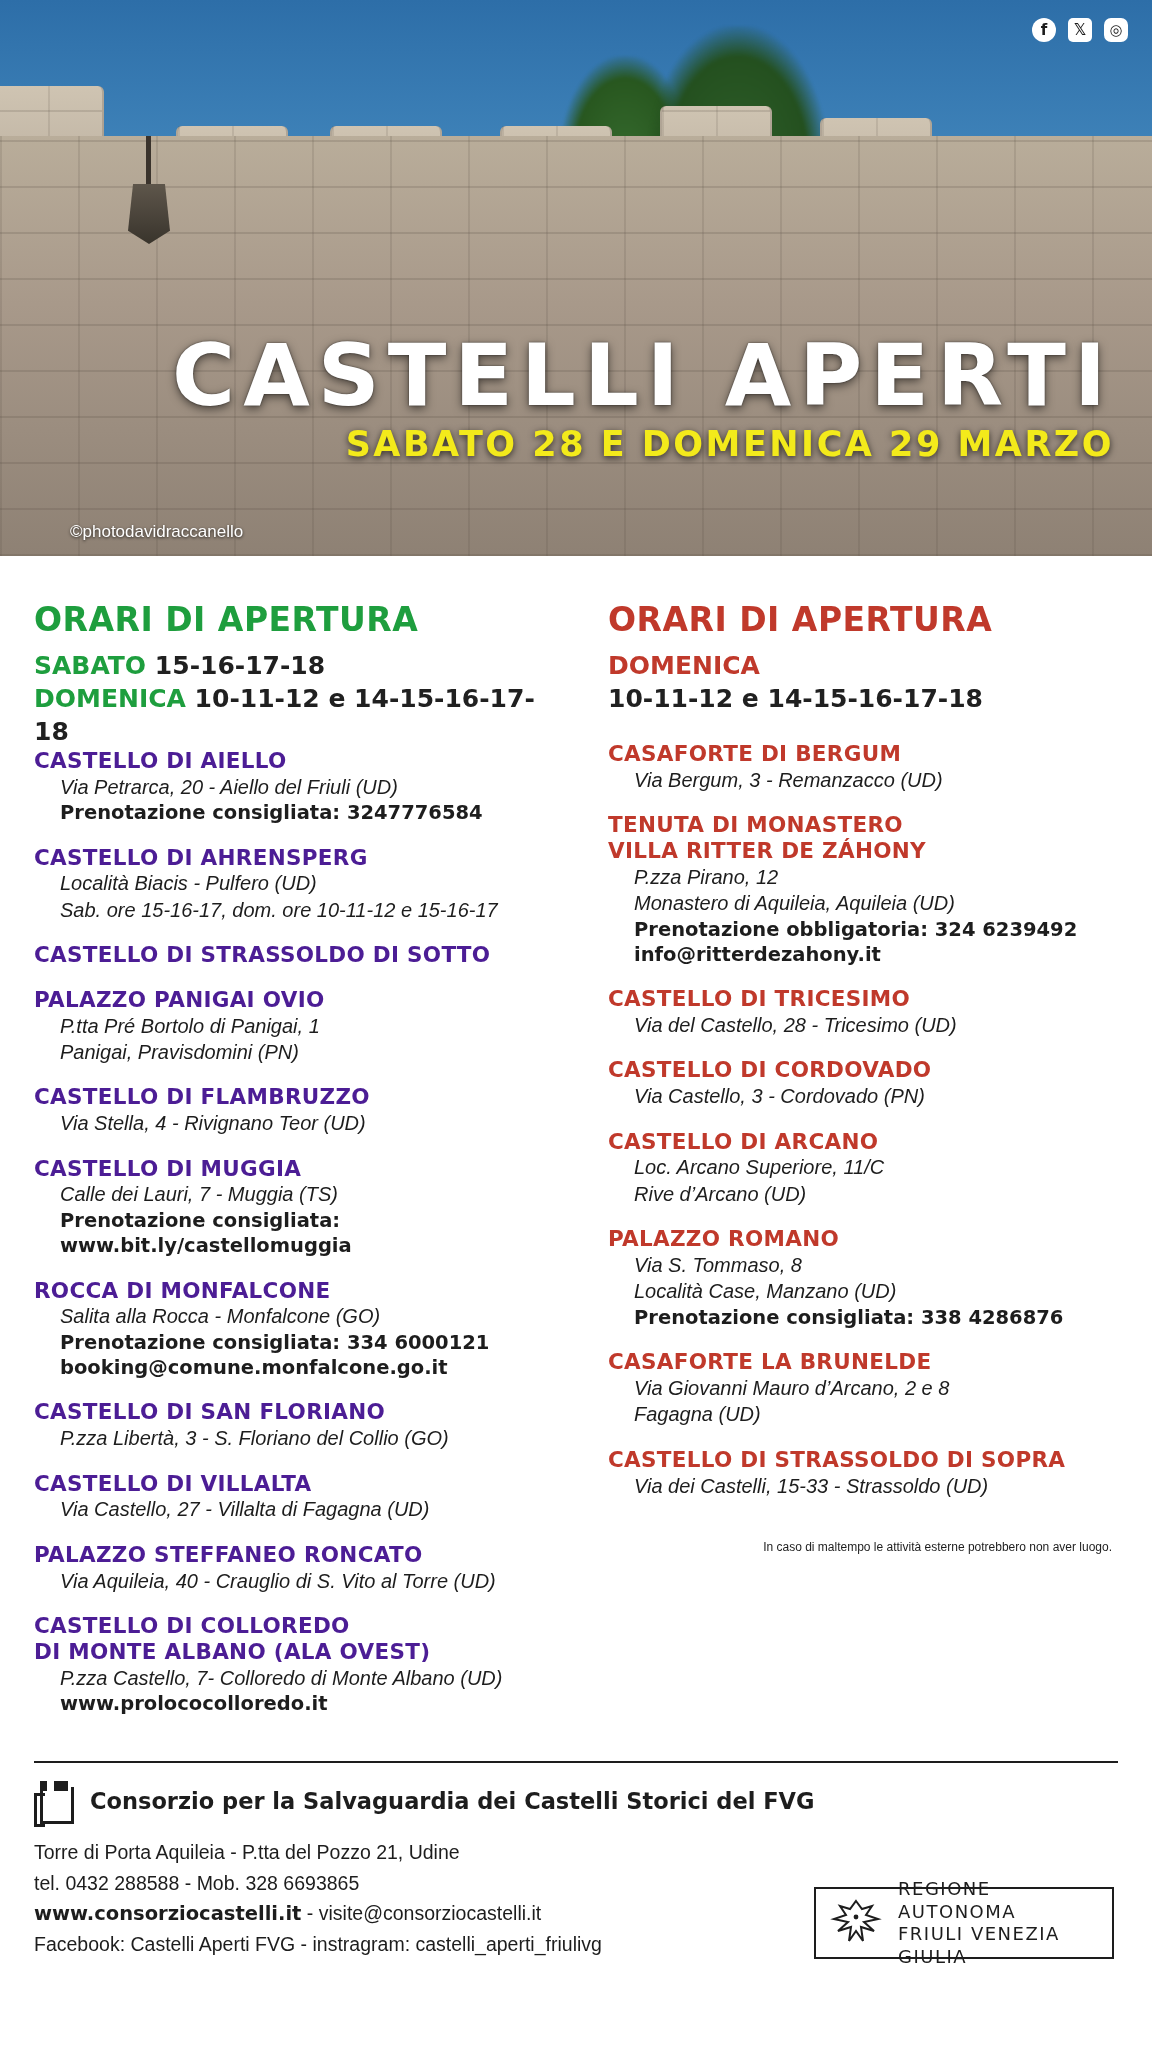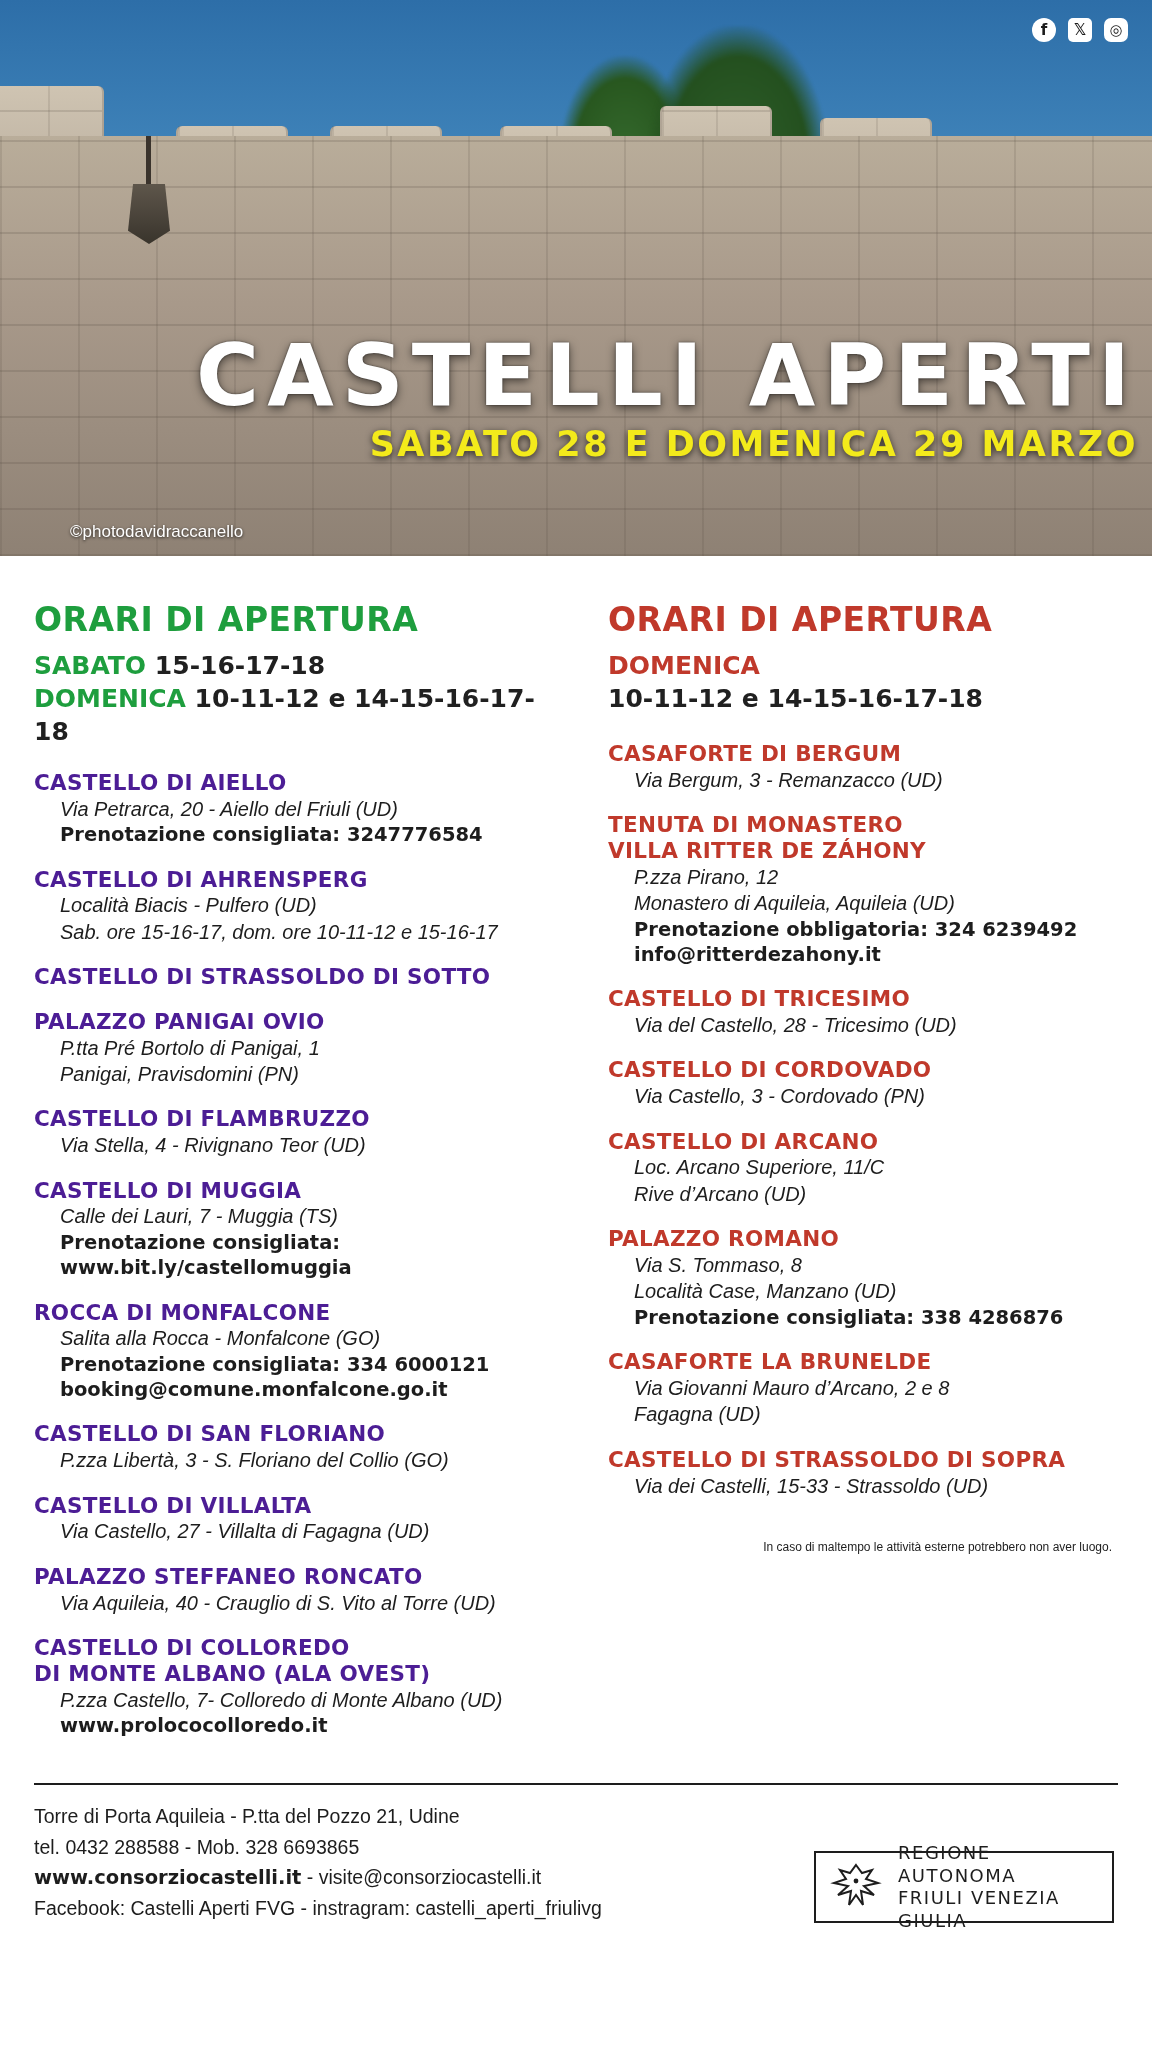--- a/index.html
+++ b/index.html
@@ -98,21 +98,21 @@
   }
   .wall-top{
     position:absolute;left:0;bottom:176px;width:1152px;height:26px;
     background:linear-gradient(180deg,#cdc2b0,#a49788);
   }
   .title-wrap{
     position:absolute;
     left:0;right:0;
     bottom:92px;
     text-align:right;
-    padding-right:14px;
+    padding-right:38px;
   }
   .main-title{
     font-family:"DejaVu Sans", sans-serif;
     font-weight:bold;
     font-size:86px;
     letter-spacing:8px;
     color:#ffffff;
     text-shadow:0 3px 10px rgba(0,0,0,.55), 0 0 2px rgba(0,0,0,.6);
     line-height:1;
     margin:0;
@@ -185,21 +185,21 @@
     font-family:"DejaVu Sans", sans-serif;
     font-weight:bold;
     font-size:25px;
     line-height:1.32;
     margin:0;
   }
   .tl-green .day{color:#1e9e3e;}
   .tl-green .hrs{color:#202020;}
   .tl-red .day{color:#c0392b;}
   .tl-red .hrs{color:#202020;}
-  .times-block{margin-bottom:22px;}
+  .times-block{}
   .times-block-red{margin-bottom:26px;}
 
   .entry{margin-bottom:19px;}
   .entry .name{
     font-family:"DejaVu Sans", sans-serif;
     font-weight:bold;
     font-size:21.5px;
     letter-spacing:.3px;
     line-height:1.2;
   }
@@ -500,20 +500,28 @@
             </div>
             <div class="det">Via dei Castelli, 15-33 - Strassoldo (UD)</div>
           </div>
         </div>
       <div class="weather-note">In caso di maltempo le attività esterne potrebbero non aver luogo.</div>
     </div>
 
   </div>
 
   <div class="footer">
+    <div class="footer-head">
+      <div class="castle-mark">
+        <div class="crenel"></div>
+        <div class="base"></div>
+        <div class="left-wing"></div>
+      </div>
+      <div class="org-name">Consorzio per la Salvaguardia dei Castelli Storici del FVG</div>
+    </div>
     <div class="addr">
       <div>Torre di Porta Aquileia - P.tta del Pozzo 21, Udine</div>
       <div>tel. 0432 288588 - Mob. 328 6693865</div>
       <div>
         <b>www.consorziocastelli.it</b><span> - visite@consorziocastelli.it</span>
       </div>
       <div>Facebook: Castelli Aperti FVG  - instragram: castelli_aperti_friulivg</div>
     </div>
 
     <div class="region-logo">

